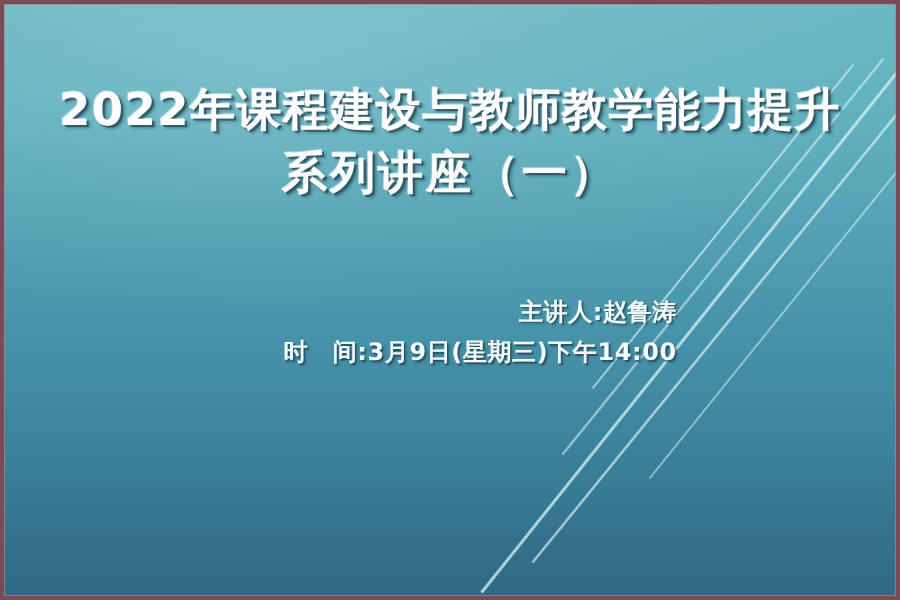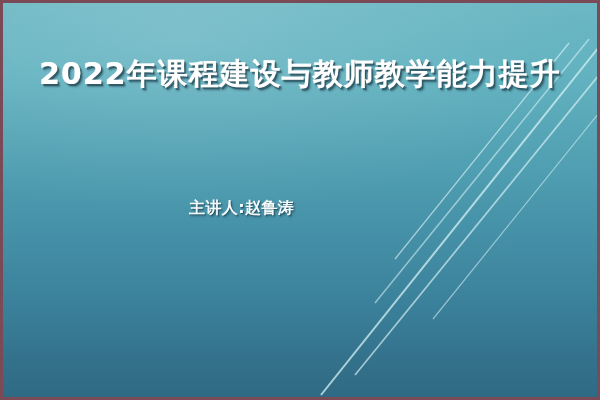--- a/index.html
+++ b/index.html
@@ -120,19 +120,21 @@
       <line x1="604" y1="34" x2="318" y2="392" stroke="url(#lg1)" stroke-width="2.0"></line>
       <line x1="604" y1="62" x2="352" y2="372" stroke="url(#lg2)" stroke-width="1.7"></line>
       <line x1="586" y1="36" x2="372" y2="300" stroke="url(#lg3)" stroke-width="1.5"></line>
       <line x1="566" y1="40" x2="392" y2="256" stroke="url(#lg2)" stroke-width="1.3"></line>
       <line x1="604" y1="100" x2="430" y2="316" stroke="url(#lg3)" stroke-width="1.2"></line>
     </g>
   </svg>
 
   <div id="title-block">
     <div class="title-line">2022年课程建设与教师教学能力提升</div>
+    <div class="title-line second">系列讲座（一）</div>
   </div>
 
   <div id="info-block">
     <div class="info-line">主讲人:赵鲁涛</div>
+    <div class="info-line">时　间:3月9日(星期三)下午14:00</div>
   </div>
 
 </div>
 
 </body></html>

